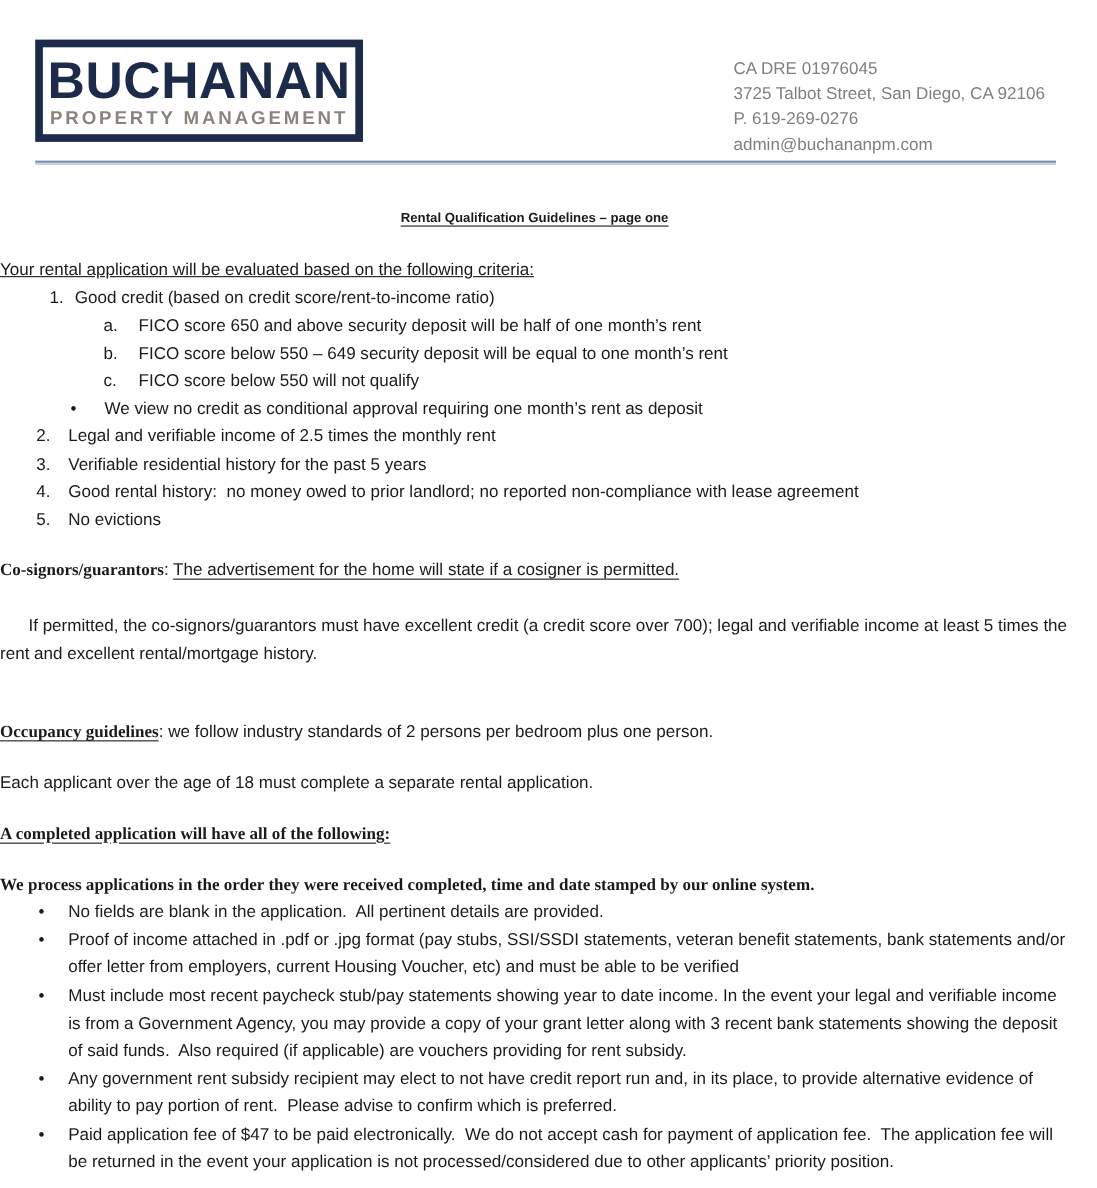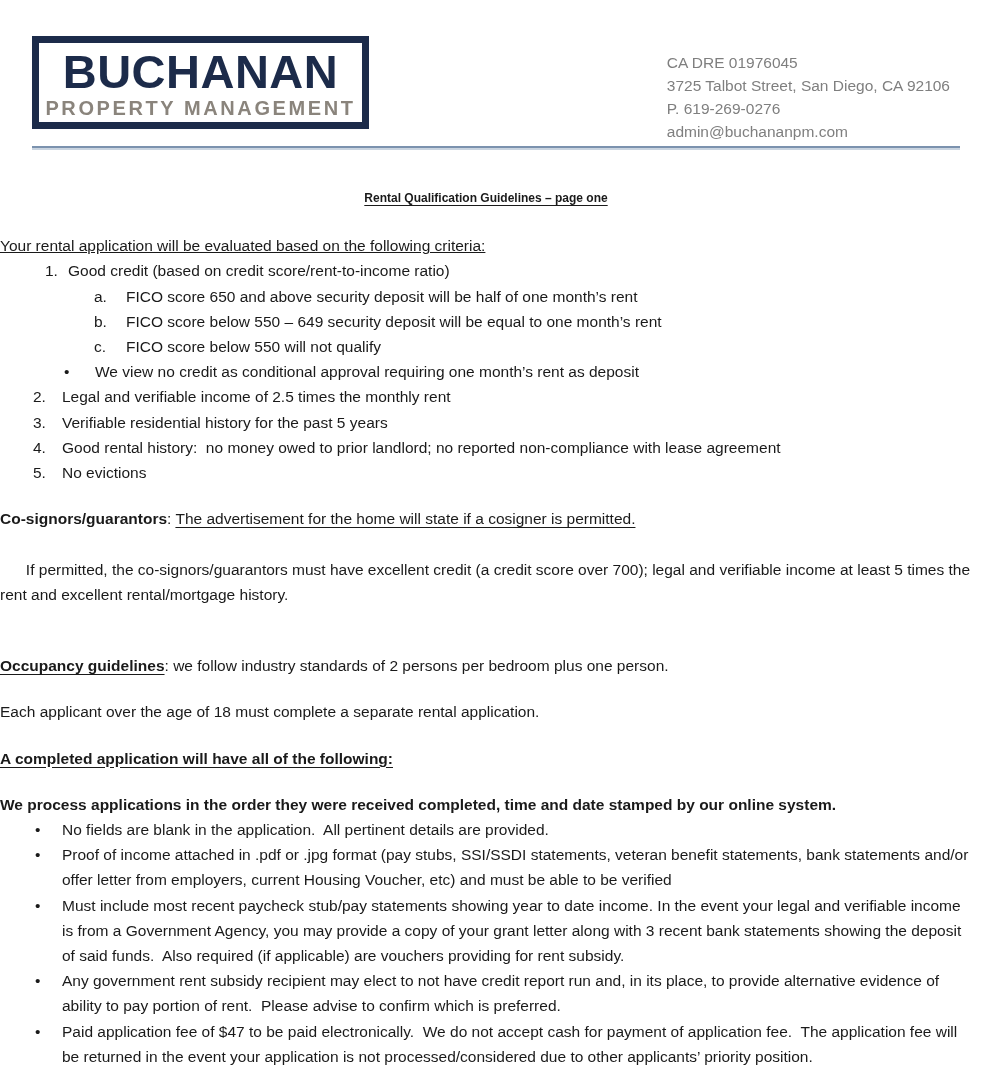--- a/index.html
+++ b/index.html
@@ -18,32 +18,32 @@
     background:#ffffff;
     font-family:"Liberation Sans","DejaVu Sans",sans-serif;
     font-size:15.5px;line-height:25.2px;
     color:var(--ink);
     overflow:hidden;
   }
   
   .hdr{position:relative;height:150px;}
   .logo-box{
     position:absolute;left:32px;top:36px;
-    width:337px;height:93px;
+    width:298px;height:93px;
     border:7px solid var(--navy);
     background:#fff;
     display:flex;flex-direction:column;align-items:center;justify-content:center;
   }
   .logo-main{
     font-size:47px;font-weight:700;color:var(--navy);
     letter-spacing:0.5px;line-height:1;white-space:nowrap;
   }
   .logo-sub{
     margin-top:3px;
-    font-size:20px;font-weight:700;color:var(--logo_gray);
+    font-size:17px;font-weight:700;color:var(--logo_gray);
     letter-spacing:2.6px;line-height:1;white-space:nowrap;
   }
   .contact{
     position:absolute;right:47px;top:51px;
     text-align:left;color:var(--contact_gray);
     font-size:15.5px;line-height:23px;
   }
   .hdr-rule{
     position:absolute;left:32px;top:146px;
     width:928px;height:2px;
@@ -66,21 +66,21 @@
   .lvl1-first .marker{width:23px;}
   .lvl1{padding-left:33px;}
   .lvl1 .marker{width:29px;}
   .lvl2{padding-left:94px;}
   .lvl2 .marker{width:32px;}
   .bullet-mid{padding-left:64px;}
   .bullet-mid .marker{width:31px;}
   .bullet-main{padding-left:35px;}
   .bullet-main .marker{width:27px;}
   .para{margin-top:21px;}
-  .b{font-weight:700;}
+  .b{font-weight:700;font-family:Liberation Serif, serif;}
   .u{text-decoration:underline;text-underline-offset:3px;}
   .incomplete{margin-top:10px;}
 </style>
 </head>
 <body>
 
 <div class="page">
 
   <div class="hdr">
     <div class="logo-box">

